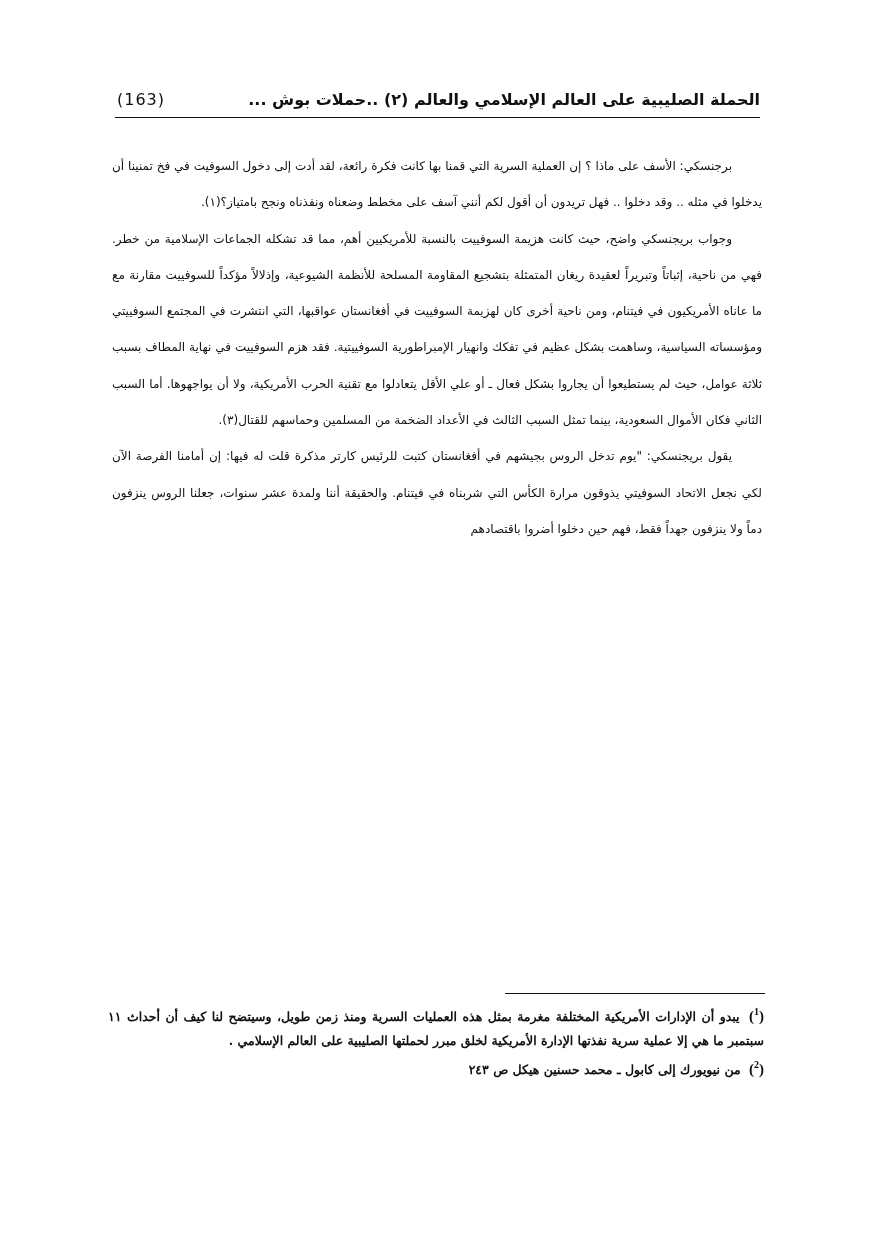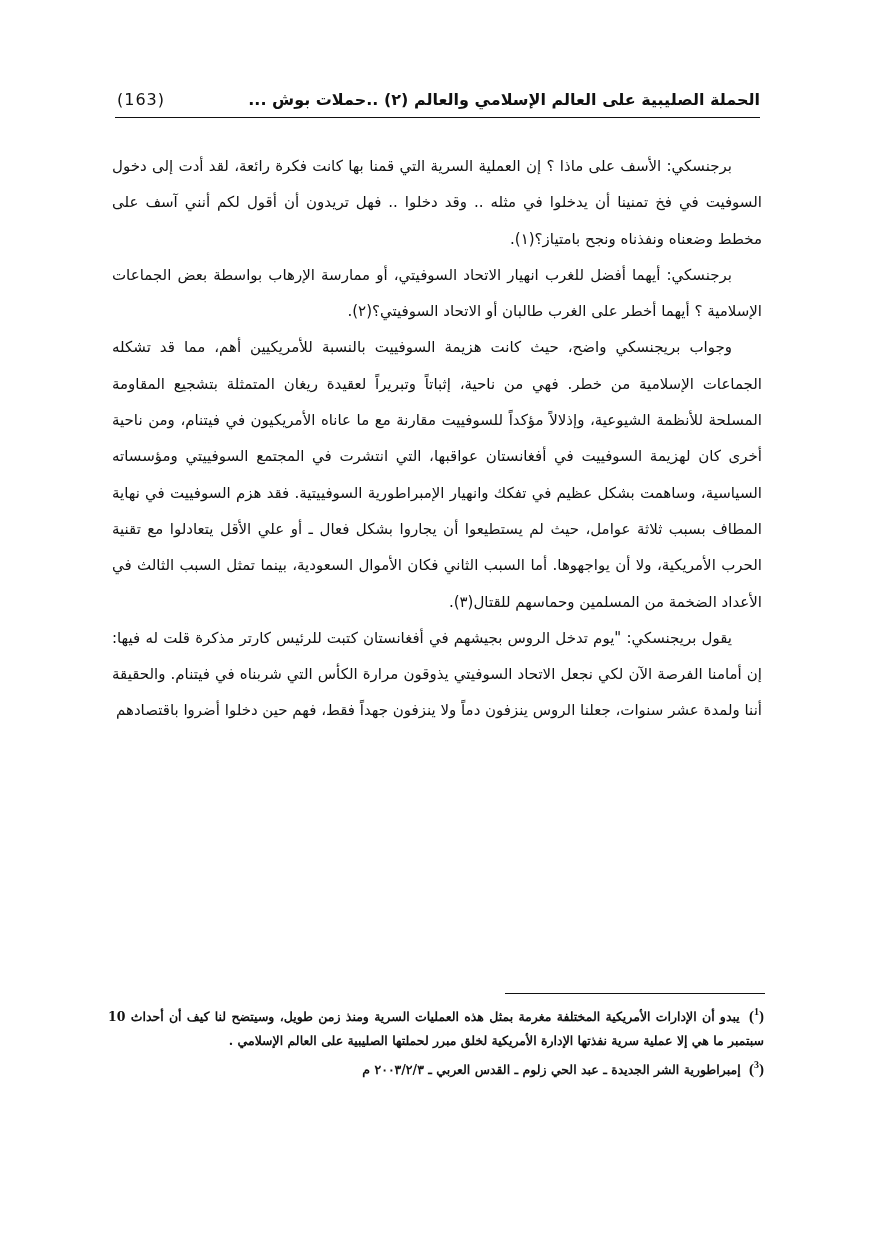--- a/index.html
+++ b/index.html
@@ -48,21 +48,21 @@
     }
     .body-text {
       position: absolute;
       left: 112px;
       width: 650px;
       top: 148px;
       direction: rtl;
       text-align: justify;
       text-align-last: right;
       font-family: "DejaVu Sans", sans-serif;
-      font-size: 15px;
+      font-size: 12px;
       line-height: 36.3px;
     }
     .body-text p {
       margin: 0;
       text-indent: 30px;
     }
     .footnote-sep {
       position: absolute;
       left: 505px;
       width: 260px;
@@ -102,31 +102,30 @@
 
 <div class="page">
 
   <div class="header">
     <span class="header-title">الحملة الصليبية على العالم الإسلامي والعالم (٢) ..حملات بوش ...</span>
     <span class="header-page">(163)</span>
   </div>
 
   <div class="body-text">
     <p>برجنسكي: الأسف على ماذا ؟ إن العملية السرية التي قمنا بها كانت فكرة رائعة، لقد أدت إلى دخول السوفيت في فخ تمنينا أن يدخلوا في مثله .. وقد دخلوا .. فهل تريدون أن أقول لكم أنني آسف على مخطط وضعناه ونفذناه ونجح بامتياز؟(١).</p>
-    <p>برجنسكي: أيهما أفضل للغرب انهيار الاتحاد السوفيتي، أو ممارسة الإرهاب بواسطة بعض الجماعات الإسلامية ؟ أيهما أخطر على الغرب طالبان أو الاتحاد السوفيتي؟(٢).</p>
     <p>وجواب بريجنسكي واضح، حيث كانت هزيمة السوفييت بالنسبة للأمريكيين أهم، مما قد تشكله الجماعات الإسلامية من خطر. فهي من ناحية، إثباتاً وتبريراً لعقيدة ريغان المتمثلة بتشجيع المقاومة المسلحة للأنظمة الشيوعية، وإذلالاً مؤكداً للسوفييت مقارنة مع ما عاناه الأمريكيون في فيتنام، ومن ناحية أخرى كان لهزيمة السوفييت في أفغانستان عواقبها، التي انتشرت في المجتمع السوفييتي ومؤسساته السياسية، وساهمت بشكل عظيم في تفكك وانهيار الإمبراطورية السوفييتية. فقد هزم السوفييت في نهاية المطاف بسبب ثلاثة عوامل، حيث لم يستطيعوا أن يجاروا بشكل فعال ـ أو علي الأقل يتعادلوا مع تقنية الحرب الأمريكية، ولا أن يواجهوها. أما السبب الثاني فكان الأموال السعودية، بينما تمثل السبب الثالث في الأعداد الضخمة من المسلمين وحماسهم للقتال(٣).</p>
     <p>يقول بريجنسكي: "يوم تدخل الروس بجيشهم في أفغانستان كتبت للرئيس كارتر مذكرة قلت له فيها: إن أمامنا الفرصة الآن لكي نجعل الاتحاد السوفيتي يذوقون مرارة الكأس التي شربناه في فيتنام. والحقيقة أننا ولمدة عشر سنوات، جعلنا الروس ينزفون دماً ولا ينزفون جهداً فقط، فهم حين دخلوا أضروا باقتصادهم</p>
   </div>
 
   <div class="footnote-sep"></div>
 
   <div class="footnotes">
     <p>
       <span class="fn-mark">(<sup>1</sup>)</span>
-      <span>يبدو أن الإدارات الأمريكية المختلفة مغرمة بمثل هذه العمليات السرية ومنذ زمن طويل، وسيتضح لنا كيف أن أحداث 10 سبتمبر ما هي إلا عملية سرية نفذتها الإدارة الأمريكية لخلق مبرر لحملتها الصليبية على العالم الإسلامي .</span>
+      <span>يبدو أن الإدارات الأمريكية المختلفة مغرمة بمثل هذه العمليات السرية ومنذ زمن طويل، وسيتضح لنا كيف أن أحداث ١١ سبتمبر ما هي إلا عملية سرية نفذتها الإدارة الأمريكية لخلق مبرر لحملتها الصليبية على العالم الإسلامي .</span>
     </p>
     <p>
-      <span class="fn-mark">(<sup>3</sup>)</span>
-      <span>إمبراطورية الشر الجديدة ـ عبد الحي زلوم ـ القدس العربي ـ ٢٠٠٣/٢/٣ م</span>
+      <span class="fn-mark">(<sup>2</sup>)</span>
+      <span>من نيويورك إلى كابول ـ محمد حسنين هيكل ص ٢٤٣</span>
     </p>
   </div>
 
 </div>
 
 </body></html>

